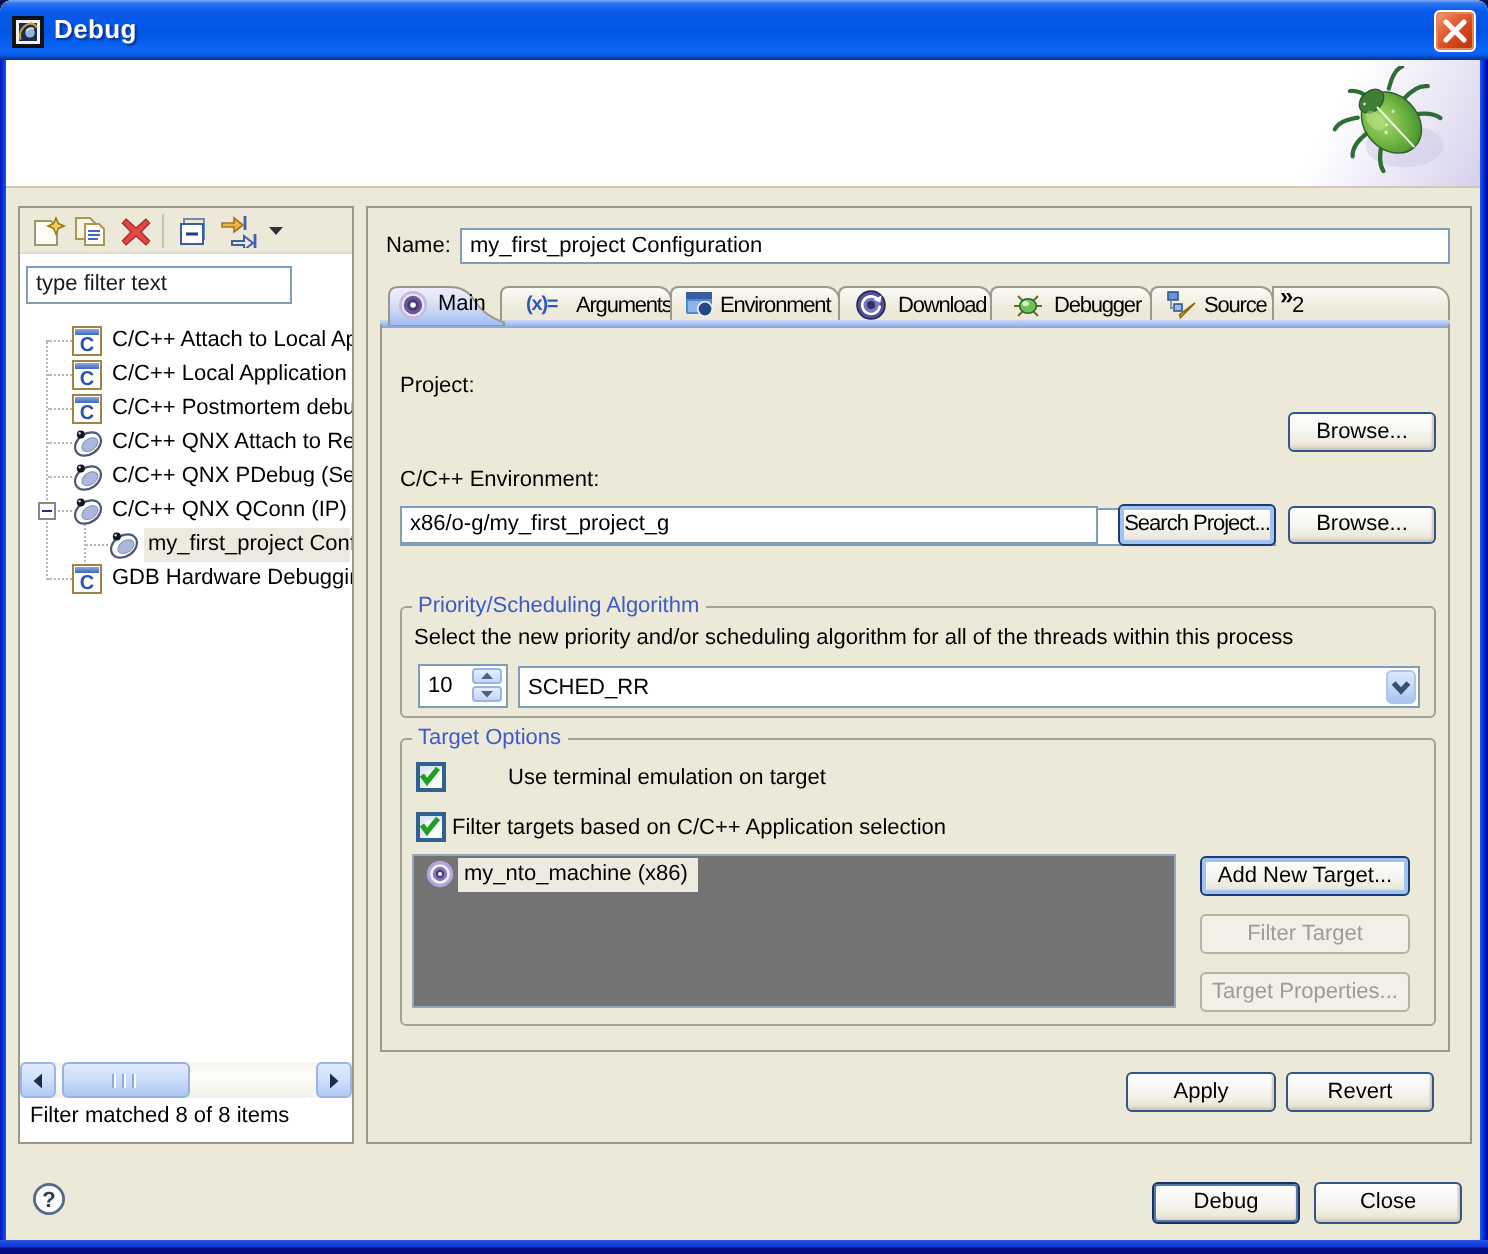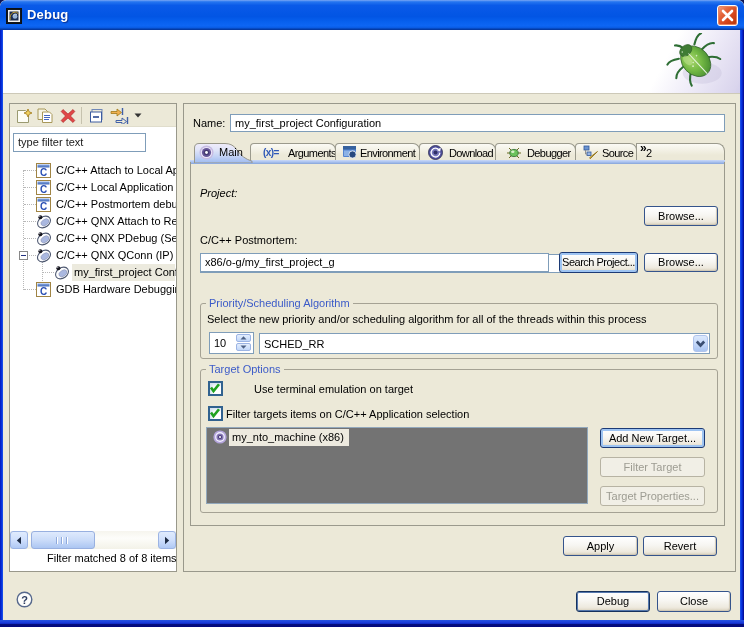--- a/index.html
+++ b/index.html
@@ -217,21 +217,21 @@
         <div style="position:absolute; left:29px; top:5px; width:2px; height:7px; border-left:1px solid #8ea9dc; border-right:1px solid #fff;"></div>
         <div style="position:absolute; left:34px; top:5px; width:2px; height:7px; border-left:1px solid #8ea9dc; border-right:1px solid #fff;"></div>
       </div>
     </div>
   <div class="sbb" id="sbl" style="left:10px; top:531px;"><svg width="8" height="9" viewBox="0 0 8 9">
         <path d="M6,0.8 L1.8,4.5 L6,8.2 Z" fill="#1e2c44"></path>
       </svg></div>
   <div class="sbb" id="sbr" style="left:158px; top:531px;"><svg width="8" height="9" viewBox="0 0 8 9">
         <path d="M2,0.8 L6.2,4.5 L2,8.2 Z" fill="#1e2c44"></path>
       </svg></div>
-  <div class="lbl" style="left:15px; top:552px;margin-left:32px;">Filter matched 8 of 8 items</div>
+  <div class="lbl" style="left:15px; top:552px;">Filter matched 8 of 8 items</div>
 
   <div id="rp"></div>
   <div class="lbl" style="left:193px; top:117px;">Name:</div>
   <div class="tin" style="left:230px; top:114px; width:495px; height:18px;">my_first_project Configuration</div>
   <div id="tabband"></div>
   <div id="pane"></div>
   <div id="tabs">
     <div class="tab" style="left:250px; width:86px;">
       <span class="tx" style="left:12px; color:#2e58b8; font-weight:bold; font-size:10px;">(x)=</span>
       <span class="tx" style="left:37px;">Arguments</span>
@@ -297,24 +297,24 @@
       <circle cx="7.5" cy="7.5" r="2.8" fill="#453a70"></circle>
       <circle cx="7.5" cy="7.5" r="1.4" fill="#fdfdff"></circle>
     </svg>
     <div class="lbl" style="left:219px; top:146px;">Main</div>
     <div class="tab" style="left:636px; width:89px; border-radius:0 8px 0 0;"></div>
     <div class="lbl" style="left:640px; top:141px; color:#000; font-weight:bold; font-size:12px;">»</div>
     <div class="lbl" style="left:646px; top:147px; color:#000; font-size:11px;">2</div>
   </div>
 
   <div id="content">
-    <div class="lbl" style="left:200px; top:187px;font-style:italic;">Project:</div>
+    <div class="lbl" style="left:200px; top:187px;">Project:</div>
     <div class="tin" style="left:200px; top:206px; width:438px; height:19px;margin-top:48px;">my_first_project</div>
     <div class="btn" style="left:644px; top:206px; width:74px; height:20px; line-height:18px;">Browse...</div>
-    <div class="lbl" style="left:200px; top:234px;">C/C++ Postmortem:</div>
+    <div class="lbl" style="left:200px; top:234px;">C/C++ Environment:</div>
     <div class="tin" style="left:200px; top:253px; width:349px; height:19px;">x86/o-g/my_first_project_g</div>
     <div class="btn foc" style="left:559px; top:252px; width:79px; height:21px; line-height:19px; letter-spacing:-0.5px;">Search Project...</div>
     <div class="btn" style="left:644px; top:253px; width:74px; height:19px; line-height:17px;">Browse...</div>
 
     <div class="grp" style="left:200px; top:303px; width:518px; height:56px;"></div>
     <div class="gt" style="left:206px; top:297px;">Priority/Scheduling Algorithm</div>
     <div class="lbl" style="left:207px; top:313px;">Select the new priority and/or scheduling algorithm for all of the threads within this process</div>
     <div class="tin" style="left:209px; top:332px; width:45px; height:22px; padding-top:4px;">10</div>
     <div id="spin" style="position:absolute; left:236px; top:334px; width:15px; height:17px;">
       <div style="position:absolute; left:0; top:0; width:15px; height:8px; border:1px solid #9cb4e4; border-radius:2px;
@@ -344,21 +344,21 @@
         <svg width="12" height="12" viewBox="0 0 12 12" style="position:absolute; left:-1px; top:-1px;">
           <path d="M2,5.5 L4.5,9 L10,2.2" fill="none" stroke="#1fa11f" stroke-width="2.6"></path>
         </svg>
       </div>
     <div class="lbl" style="left:226px; top:383px;padding-left:28px;">Use terminal emulation on target</div>
     <div class="cb" style="left:208px; top:406px;">
         <svg width="12" height="12" viewBox="0 0 12 12" style="position:absolute; left:-1px; top:-1px;">
           <path d="M2,5.5 L4.5,9 L10,2.2" fill="none" stroke="#1fa11f" stroke-width="2.6"></path>
         </svg>
       </div>
-    <div class="lbl" style="left:226px; top:408px;">Filter targets items on C/C++ Application selection</div>
+    <div class="lbl" style="left:226px; top:408px;">Filter targets based on C/C++ Application selection</div>
     <div style="position:absolute; left:206px; top:427px; width:382px; height:77px; background:#737373; border:1px solid #92a8bc;">
       <div style="position:absolute; left:22px; top:1px; width:120px; height:17px; background:#edeadf;"></div>
       <svg style="position:absolute; left:6px; top:2px;" width="14" height="14" viewBox="0 0 14 14">
         <circle cx="7" cy="7" r="6.6" fill="#b4a5dc"></circle>
           <circle cx="7" cy="7" r="4.9" fill="#f2efff"></circle>
         <circle cx="7" cy="7" r="3.6" fill="#8678b4"></circle>
           <circle cx="7" cy="7" r="2.1" fill="#4a3c78"></circle>
         <circle cx="7" cy="7" r="1" fill="#fff"></circle>
       </svg>
       <div class="lbl" style="left:25px; top:3px;">my_nto_machine (x86)</div>

